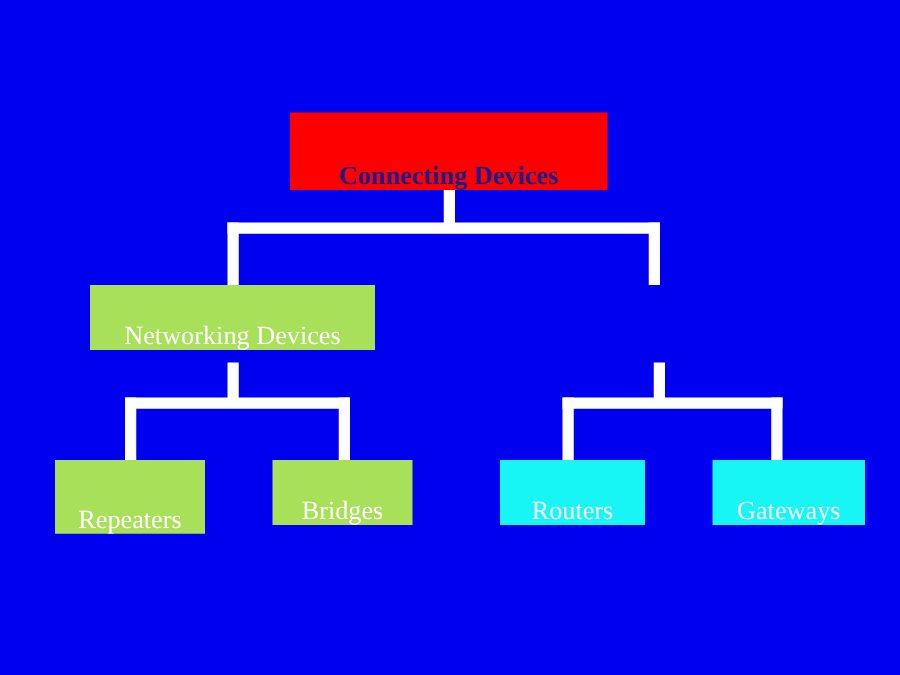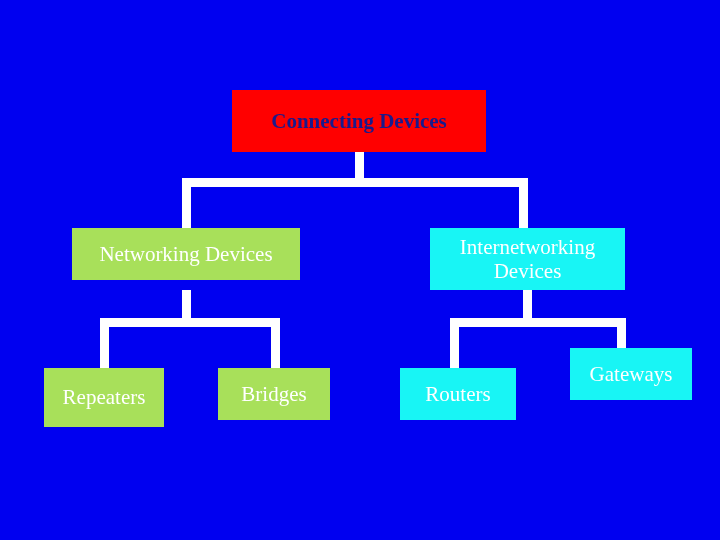--- a/index.html
+++ b/index.html
@@ -14,21 +14,21 @@
     overflow: hidden;
   }
   #stage {
     position: relative;
     width: 720px;
     height: 540px;
   }
   .node {
     position: absolute;
     display: flex;
-    align-items: center;
+    align-items: flex-end;
     justify-content: center;
     text-align: center;
     box-sizing: border-box;
     line-height: 1.15;
     z-index: 2;
   }
   .node-root {
     left: 232px;
     top: 90px;
     width: 254px;
@@ -74,21 +74,21 @@
     height: 52px;
   }
   .node-routers {
     left: 400px;
     top: 368px;
     width: 116px;
     height: 52px;
   }
   .node-gateways {
     left: 570px;
-    top: 348px;
+    top: 368px;
     width: 122px;
     height: 52px;
   }
   .conn {
     position: absolute;
     background: #ffffff;
     z-index: 1;
   }
 </style>
 </head>
@@ -112,23 +112,20 @@
   <div class="conn" style="left:617px; top:318px; width:9px; height:50px;"></div>
 
   <div class="node node-root">
     <span>Connecting Devices</span>
   </div>
 
   <div class="node node-green node-net">
     <span>Networking Devices</span>
   </div>
 
-  <div class="node node-cyan node-inter">
-    <span>Internetworking Devices</span>
-  </div>
 
   <div class="node node-green node-repeaters">
     <span>Repeaters</span>
   </div>
 
   <div class="node node-green node-bridges">
     <span>Bridges</span>
   </div>
 
   <div class="node node-cyan node-routers">

